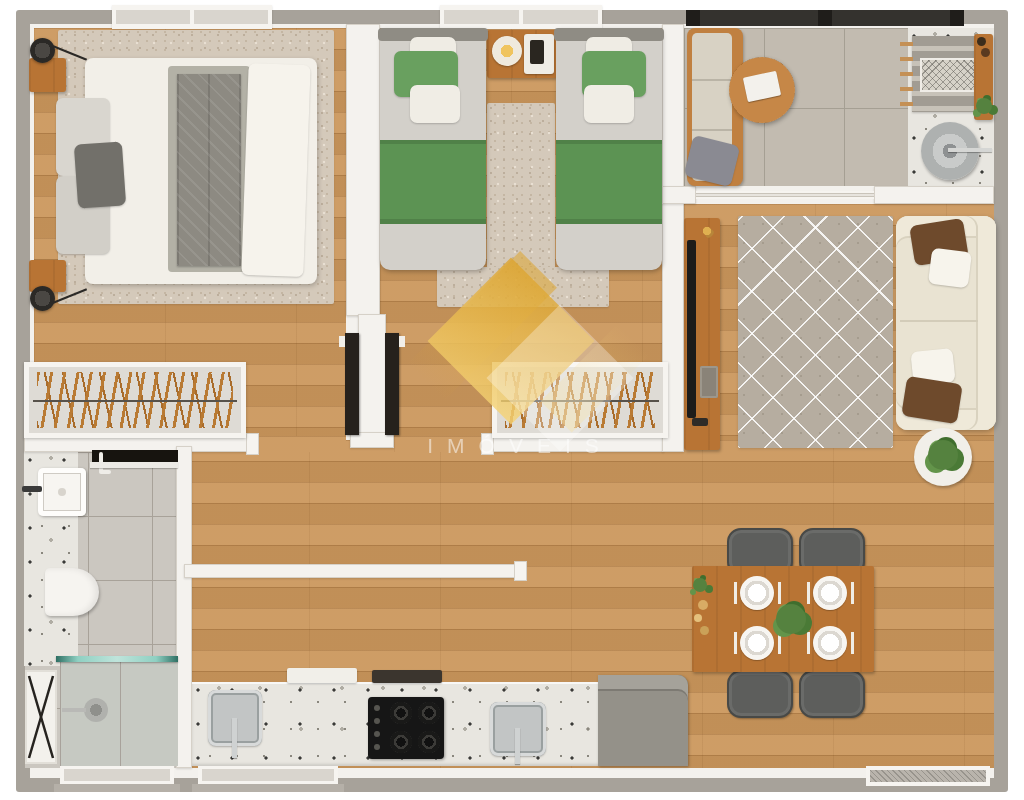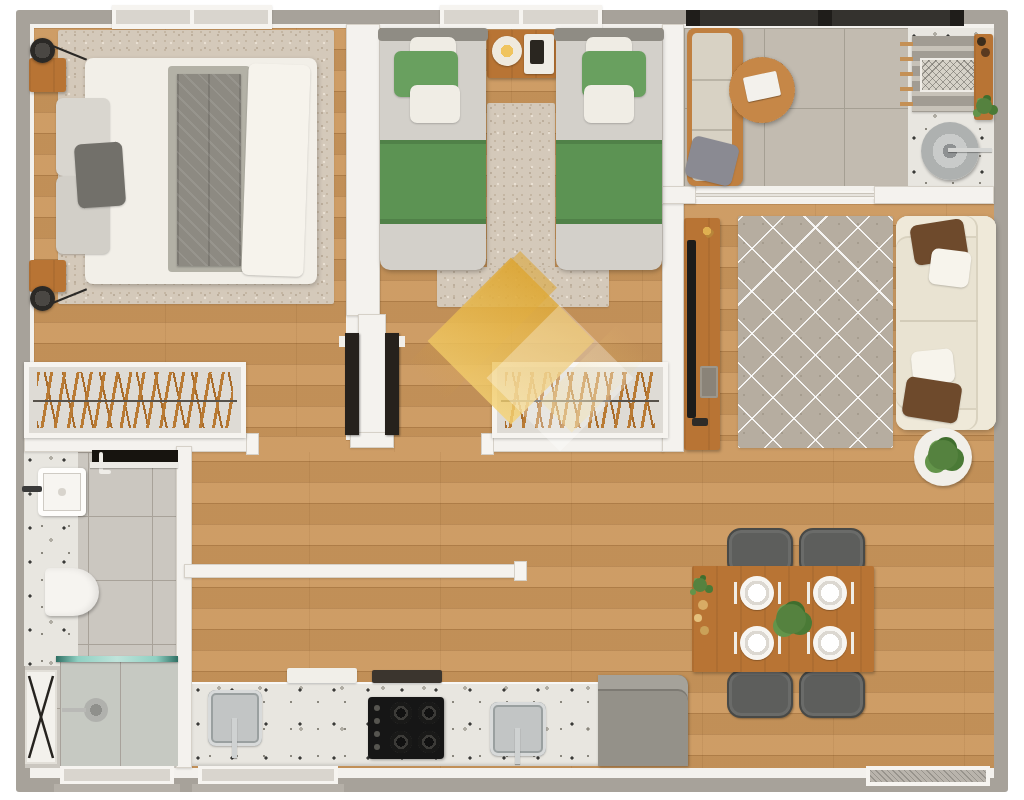--- a/index.html
+++ b/index.html
@@ -269,14 +269,15 @@
     <svg width="32" height="94" style="display:block">
       <line x1="4" y1="6" x2="28" y2="88" stroke="#26231f" stroke-width="2.5"></line>
       <line x1="28" y1="6" x2="4" y2="88" stroke="#26231f" stroke-width="2.5"></line>
     </svg>
   </div>
 
   <div class="a" style="left:402px;top:300px;width:160px;height:52px;transform:rotate(-45deg);background:linear-gradient(90deg,rgba(221,164,44,0),rgba(221,164,44,.55));"></div>
   <div class="a" style="left:540px;top:356px;width:110px;height:44px;transform:rotate(-45deg);background:linear-gradient(90deg,rgba(244,212,118,.4),rgba(244,212,118,0));"></div>
   <div class="a" style="left:452px;top:282px;width:118px;height:118px;transform:rotate(45deg);background:linear-gradient(160deg,#dca32d,#f6d476);opacity:.8;"></div>
   <div class="a" style="left:508px;top:326px;width:104px;height:104px;transform:rotate(45deg);background:rgba(255,255,255,.30);"></div>
+  <div class="a wm-tag" style="left:340px;top:434px;width:360px;height:28px;">IMÓVEIS</div>
 
 </div>
 
 </body></html>

